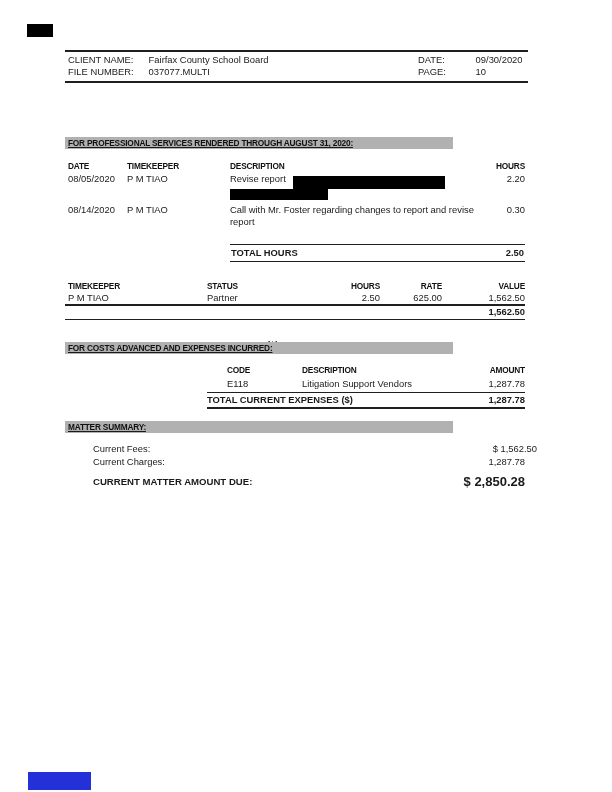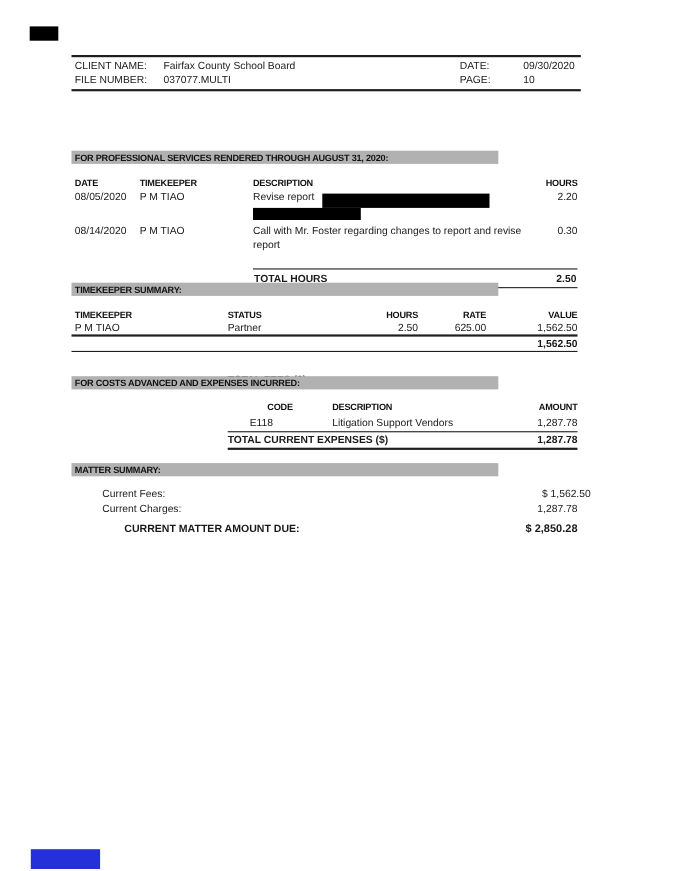--- a/index.html
+++ b/index.html
@@ -9,20 +9,21 @@
   }
   .abs { position:absolute; }
   .t  { font-size:9.4px; line-height:11.5px; white-space:nowrap; }
   .b  { font-weight:bold; }
   .cond { font-size:8.3px; letter-spacing:-0.2px; font-weight:bold; white-space:nowrap; color:#111; }
   .right { text-align:right; }
   .hairline { position:absolute; background:var(--rule,#1f1f1f); height:1.5px; }
   .graybar {
     position:absolute; left:65px; width:388px; height:12px;
     background:var(--bar,#b1b1b1);
+    text-decoration:underline;
   }
   .graybar span { display:block; padding-left:3px; line-height:12px; }
   .redaction { position:absolute; background:var(--redaction,#000); }
   .stamp { position:absolute; background:var(--stamp,#2531d8); }
   .hdrbox {
     position:absolute; left:65px; top:50px; width:463px;
     border-top:2px solid var(--rule,#1f1f1f); border-bottom:2px solid var(--rule,#1f1f1f);
     padding:2px 0 3px 0;
   }
   .hdrrow { position:relative; height:12px; }
@@ -88,23 +89,20 @@
   <div class="abs t" style="left:68px;  top:204px;">08/14/2020</div>
   <div class="abs t" style="left:127px; top:204px;">P M TIAO</div>
   <div class="abs t wrapdesc" style="left:230px; top:204px;">Call with Mr. Foster regarding changes to report and revise report</div>
   <div class="abs t right" style="left:447px; top:204px; width:78px;">0.30</div>
 
   <div class="totalbox t b" style="left:230px; top:228px; width:293px;">
     <span>TOTAL HOURS</span>
     <span>2.50</span>
   </div>
 
-  <div class="graybar" style="top:257px;">
-    <span class="cond">TIMEKEEPER SUMMARY:</span>
-  </div>
 
   <div class="abs cond" style="left:68px;  top:281px;">TIMEKEEPER</div>
   <div class="abs cond" style="left:207px; top:281px;">STATUS</div>
   <div class="abs cond right" style="left:320px; top:281px; width:60px;">HOURS</div>
   <div class="abs cond right" style="left:382px; top:281px; width:60px;">RATE</div>
   <div class="abs cond right" style="left:447px; top:281px; width:78px;">VALUE</div>
 
   <div class="abs t" style="left:68px;  top:292px;">P M TIAO</div>
   <div class="abs t" style="left:207px; top:292px;">Partner</div>
   <div class="abs t right" style="left:320px; top:292px; width:60px;">2.50</div>
@@ -113,21 +111,21 @@
 
   <div class="hairline" style="left:65px; top:304px; width:460px;"></div>
   <div class="abs t b" style="left:207px; top:306px;margin-top:33px;">TOTAL FEES ($)</div>
   <div class="abs t b right" style="left:447px; top:306px; width:78px;">1,562.50</div>
   <div class="hairline" style="left:65px; top:318.5px; width:460px;"></div>
 
   <div class="graybar" style="top:342px;">
     <span class="cond">FOR COSTS ADVANCED AND EXPENSES INCURRED:</span>
   </div>
 
-  <div class="abs cond" style="left:227px; top:365px;margin-left:16px;">CODE</div>
+  <div class="abs cond" style="left:227px; top:365px;">CODE</div>
   <div class="abs cond" style="left:302px; top:365px;">DESCRIPTION</div>
   <div class="abs cond right" style="left:447px; top:365px; width:78px;">AMOUNT</div>
 
   <div class="abs t" style="left:227px; top:378px;">E118</div>
   <div class="abs t" style="left:302px; top:378px;">Litigation Support Vendors</div>
   <div class="abs t right" style="left:447px; top:378px; width:78px;">1,287.78</div>
 
   <div class="hairline" style="left:207px; top:391.5px; width:318px;"></div>
   <div class="abs t b" style="left:207px; top:394px;">TOTAL CURRENT EXPENSES ($)</div>
   <div class="abs t b right" style="left:447px; top:394px; width:78px;">1,287.78</div>
@@ -136,18 +134,18 @@
   <div class="graybar" style="top:421px;">
     <span class="cond">MATTER SUMMARY:</span>
   </div>
 
   <div class="abs t" style="left:93px; top:443px;">Current Fees:</div>
   <div class="abs t right" style="left:444px; top:443px; width:93px;text-align:right;">$ 1,562.50</div>
 
   <div class="abs t" style="left:93px; top:456px;">Current Charges:</div>
   <div class="abs t right" style="left:432px; top:456px; width:93px;">1,287.78</div>
 
-  <div class="abs t b" style="left:93px; top:476px; font-size:9.6px;margin-left:20px;">CURRENT MATTER AMOUNT DUE:</div>
-  <div class="abs t b right" style="left:432px; top:476px; width:93px; font-size:10px;">$ 2,850.28</div>
+  <div class="abs t b" style="left:93px; top:476px; font-size:9.6px;">CURRENT MATTER AMOUNT DUE:</div>
+  <div class="abs t b right" style="left:432px; top:476px; width:93px; font-size:13px;">$ 2,850.28</div>
 
   <div class="stamp" style="left:28px; top:772px; width:63px; height:18px;"></div>
 
 </div>
 
 </body></html>

